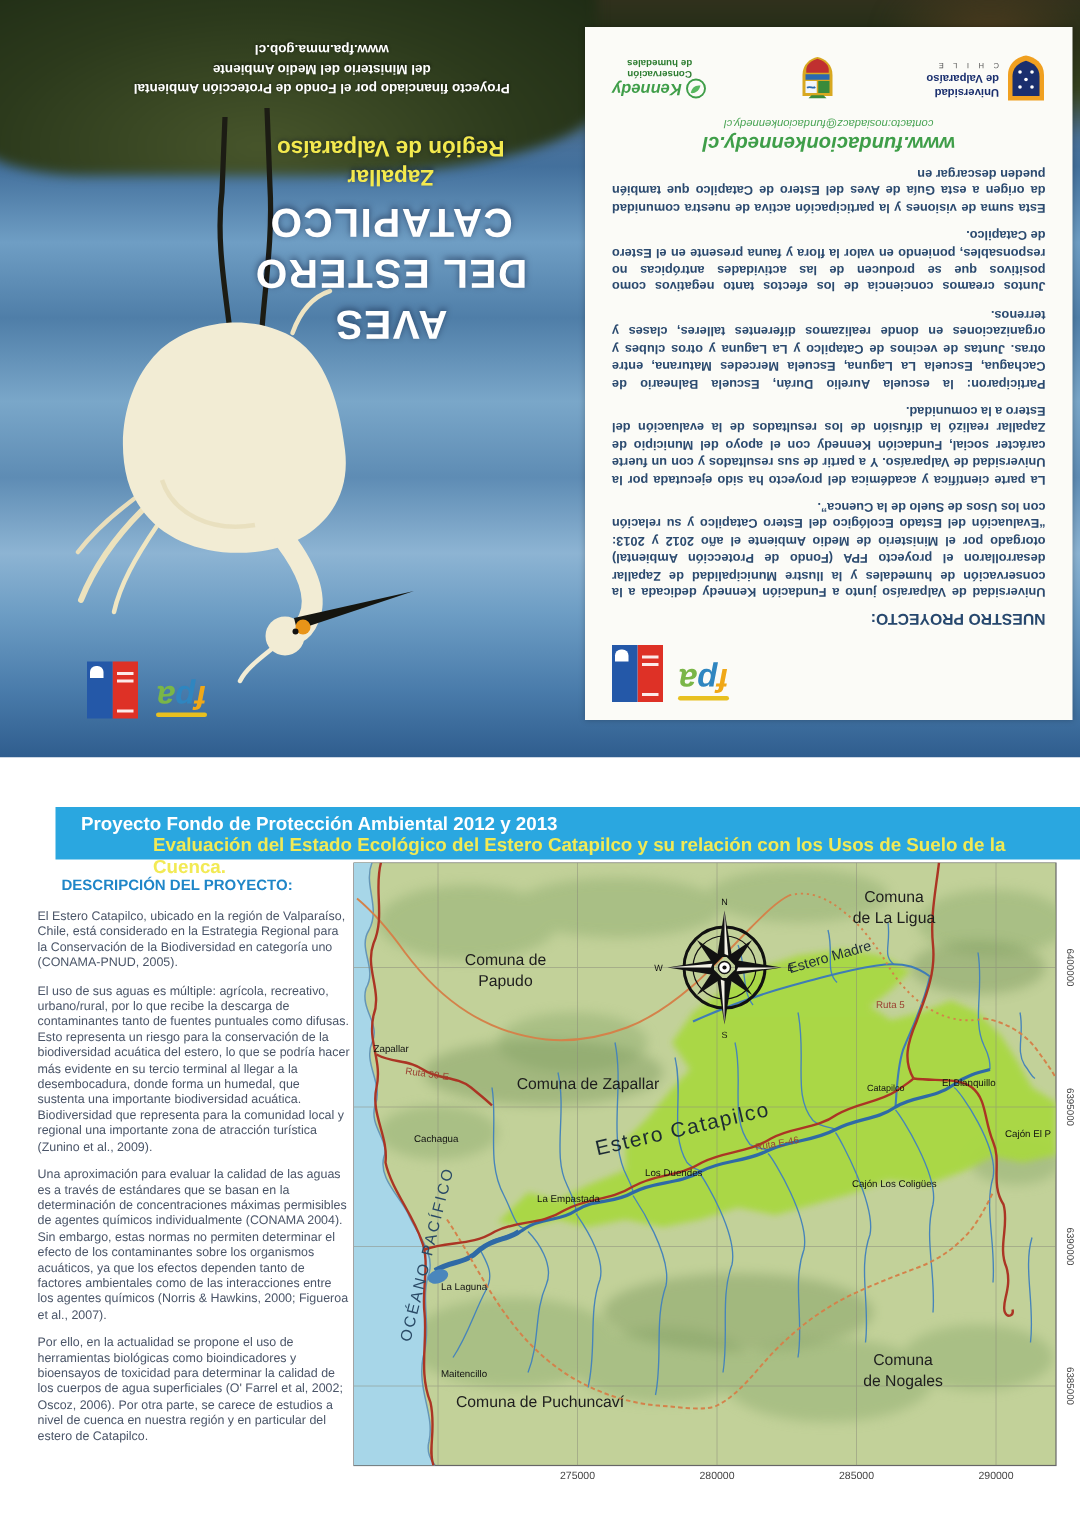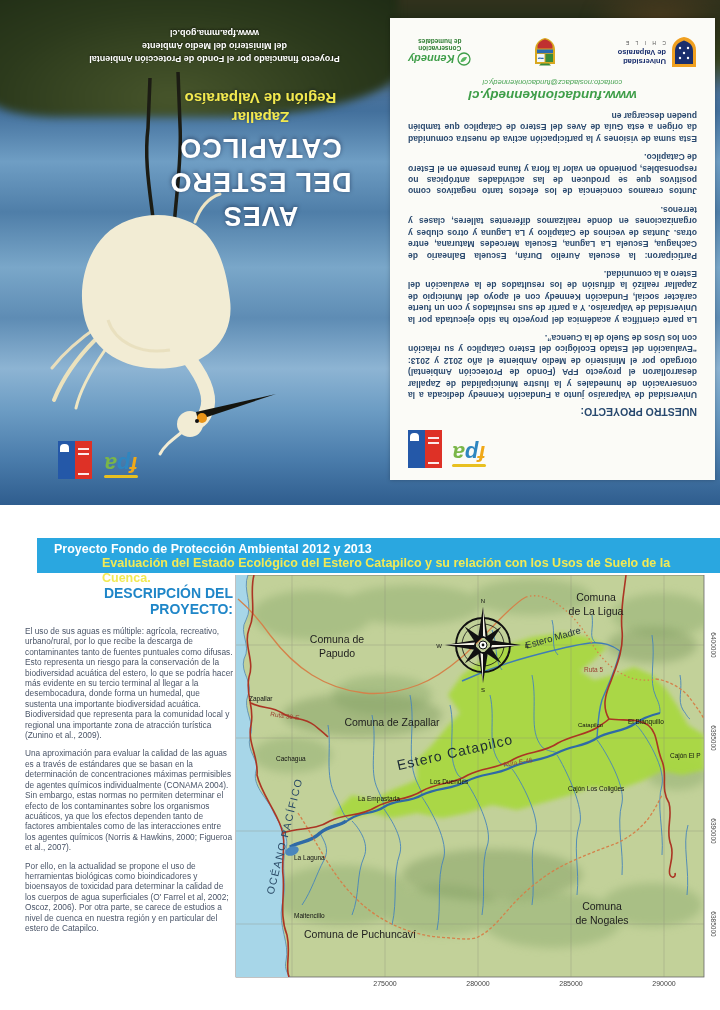--- a/index.html
+++ b/index.html
@@ -64,21 +64,21 @@
   .k-name{color:#3f9e49;font-weight:bold;font-style:italic;font-size:11px;}
   .k-sub{color:#2e7d32;font-size:6.5px;line-height:7.5px;font-weight:bold;}
 
   
   .band{position:absolute;left:37px;top:538px;width:683px;height:35px;background:#2aa7e0;
     padding:4px 0 0 17px;box-sizing:border-box;}
   .band-l1{color:#ffffff;font-weight:bold;font-size:12.5px;line-height:14px;}
   .band-l2{color:#f2ea54;font-weight:bold;font-size:12.5px;line-height:15px;margin-left:48px;}
 
   .desc{position:absolute;left:25px;top:585px;width:208px;}
-  .desc-head{color:#1f86c8;font-weight:bold;font-size:14px;margin:0 0 9px 16px;text-align:right;}
+  .desc-head{color:#1f86c8;font-weight:bold;font-size:10px;margin:0 0 9px 16px;}
   .desc p{color:#4a5568;font-size:8.3px;line-height:10.4px;margin:0 0 8px 0;}
 
   .map-wrap{position:absolute;left:232px;top:575px;width:488px;height:415px;}
   text{font-family:"Liberation Sans", sans-serif;}
 </style>
 </head>
 <body>
 
 <div class="page">
 
@@ -208,20 +208,21 @@
     </div>
   </div>
 
   <div class="band">
     <div class="band-l1">Proyecto Fondo de Protección Ambiental 2012 y 2013</div>
     <div class="band-l2">Evaluación del Estado Ecológico del Estero Catapilco y su relación con los Usos de Suelo de la Cuenca.</div>
   </div>
 
   <div class="desc">
     <div class="desc-head">DESCRIPCIÓN DEL PROYECTO:</div>
+    <p>El Estero Catapilco, ubicado en la región de Valparaíso, Chile, está considerado en la Estrategia Regional para la Conservación de la Biodiversidad en categoría uno (CONAMA-PNUD, 2005).</p>
     <p>El uso de sus aguas es múltiple: agrícola, recreativo, urbano/rural, por lo que recibe la descarga de contaminantes tanto de fuentes puntuales como difusas. Esto representa un riesgo para la conservación de la biodiversidad acuática del estero, lo que se podría hacer más evidente en su tercio terminal al llegar a la desembocadura, donde forma un humedal, que sustenta una importante biodiversidad acuática. Biodiversidad que representa para la comunidad local y regional una importante zona de atracción turística (Zunino et al., 2009).</p>
     <p>Una aproximación para evaluar la calidad de las aguas es a través de estándares que se basan en la determinación de concentraciones máximas permisibles de agentes químicos individualmente (CONAMA 2004). Sin embargo, estas normas no permiten determinar el efecto de los contaminantes sobre los organismos acuáticos, ya que los efectos dependen tanto de factores ambientales como de las interacciones entre los agentes químicos (Norris &amp; Hawkins, 2000; Figueroa et al., 2007).</p>
     <p>Por ello, en la actualidad se propone el uso de herramientas biológicas como bioindicadores y bioensayos de toxicidad para determinar la calidad de los cuerpos de agua superficiales (O' Farrel et al, 2002; Oscoz, 2006). Por otra parte, se carece de estudios a nivel de cuenca en nuestra región y en particular del estero de Catapilco.</p>
   </div>
 
   <div class="map-wrap">
     <svg width="488" height="415" viewBox="0 0 488 415">
       <defs>
         <filter id="soft2">
             <feGaussianBlur stdDeviation="2"></feGaussianBlur>

